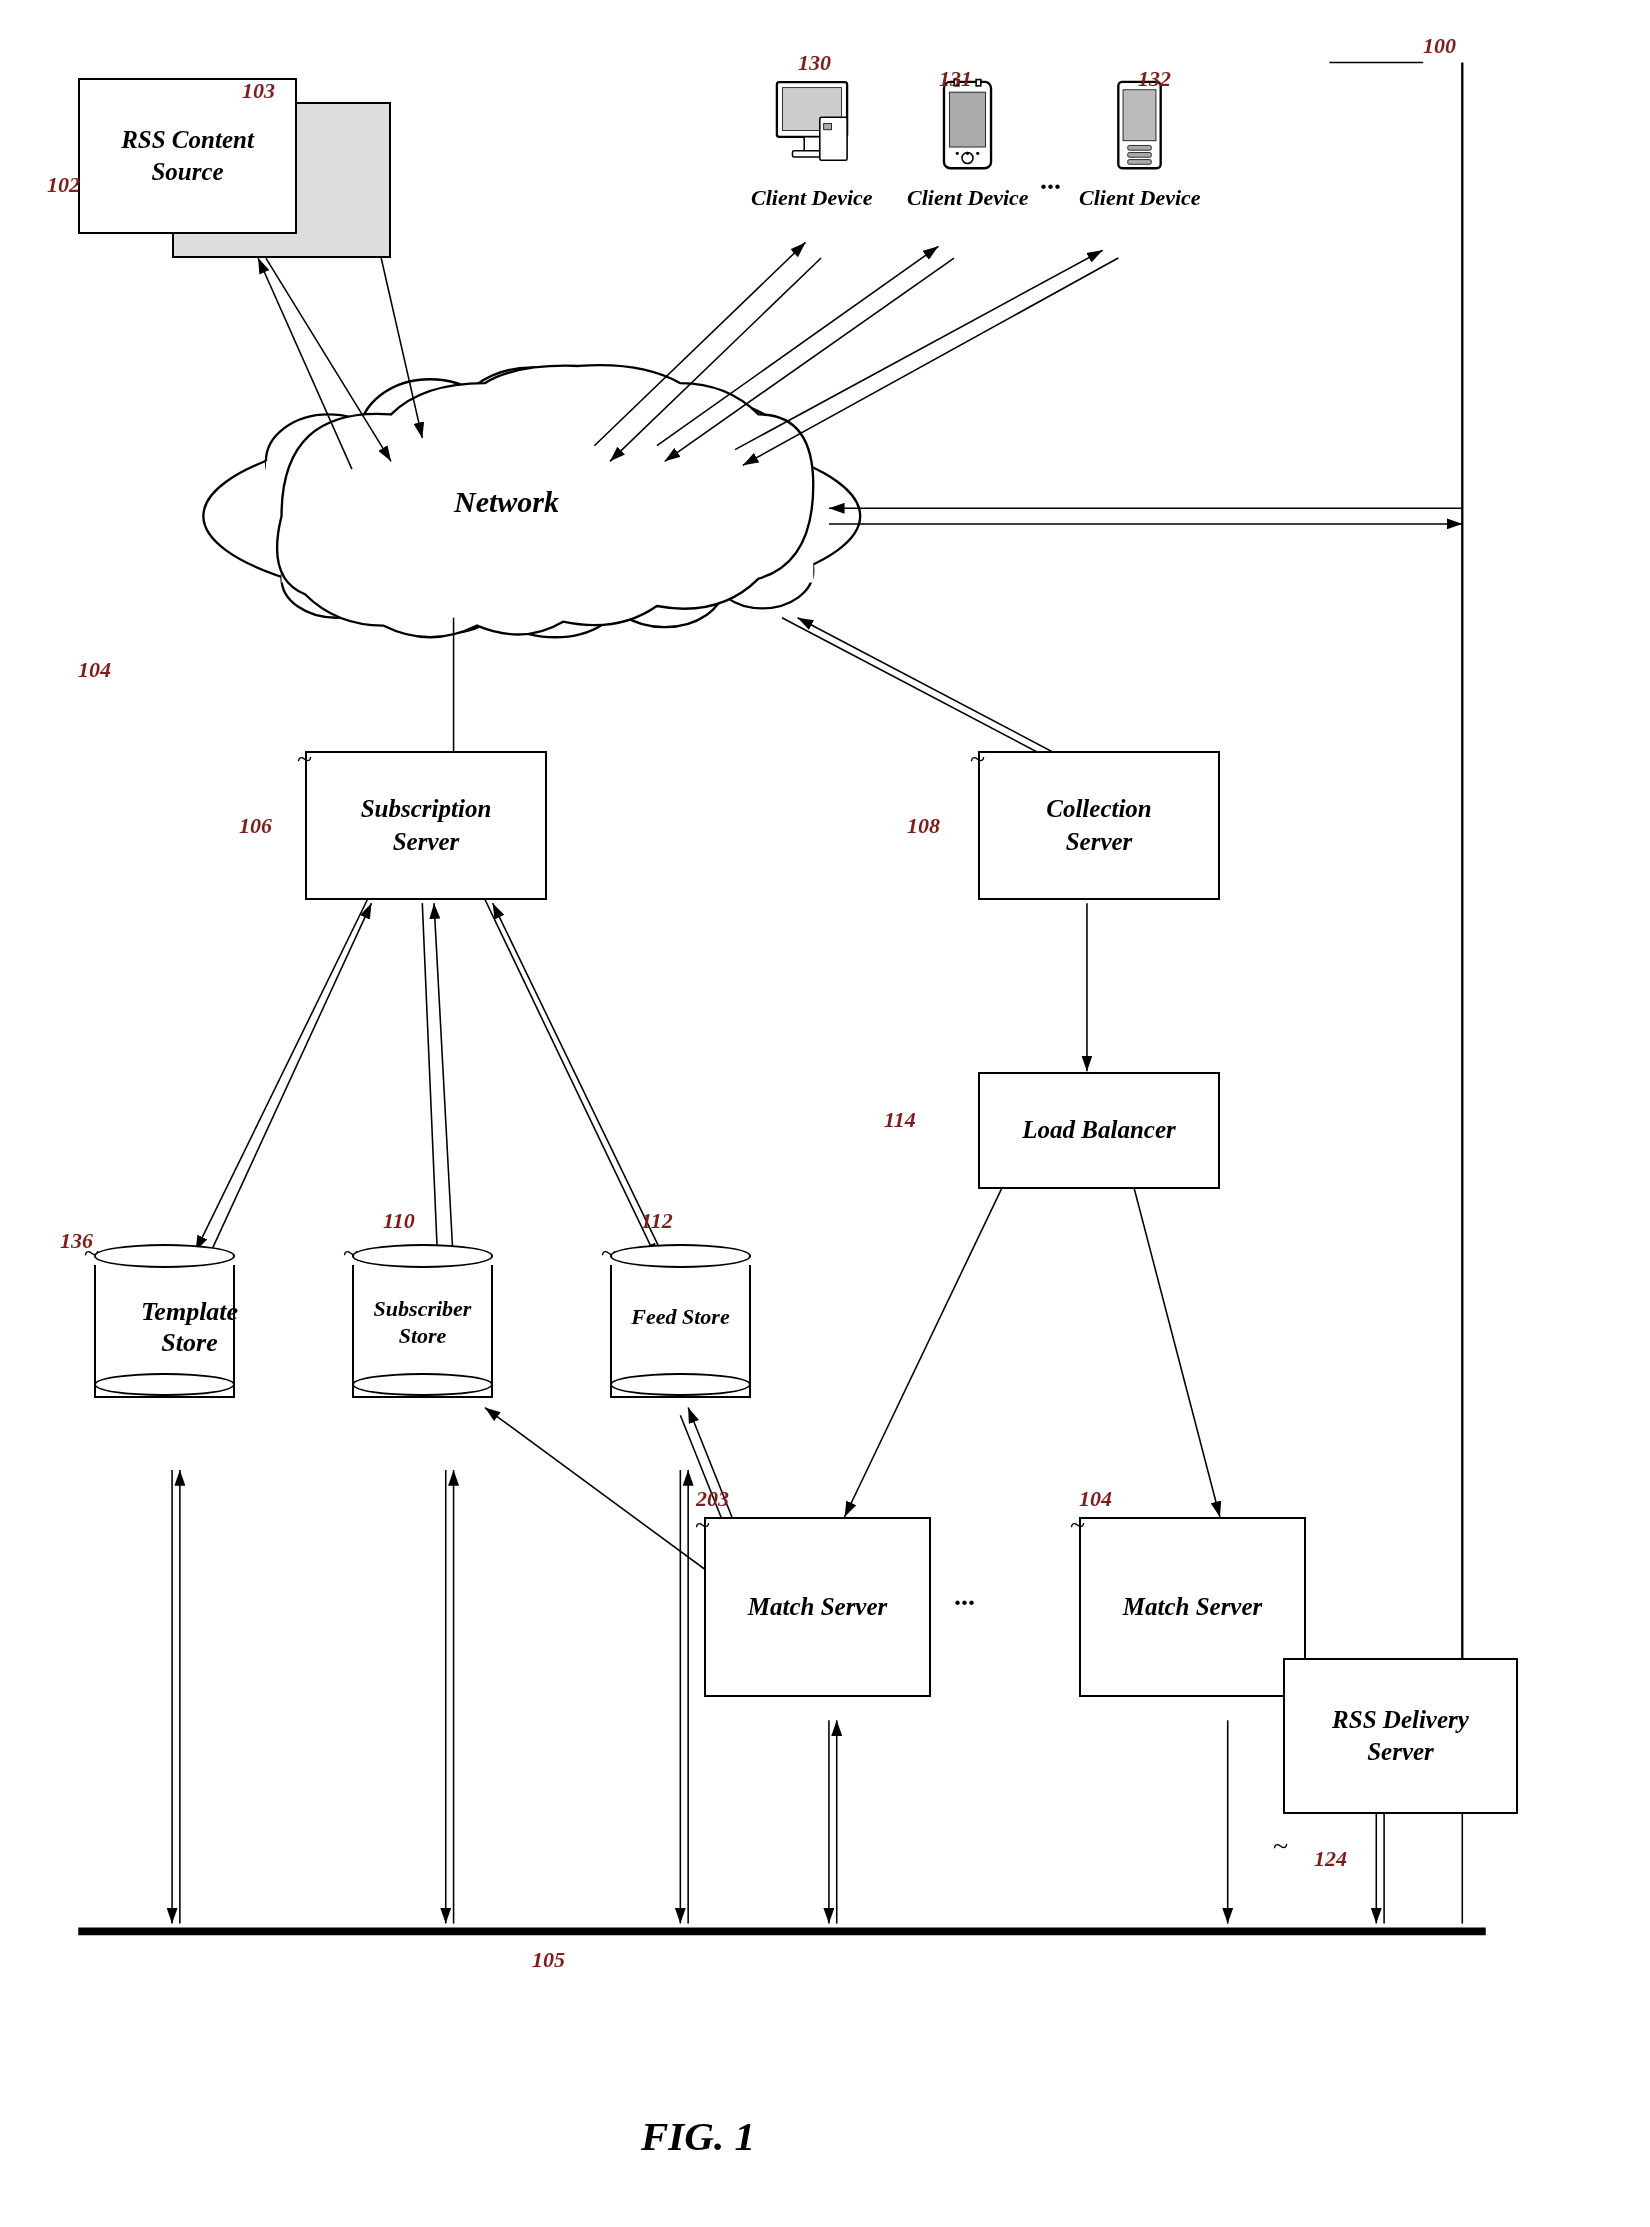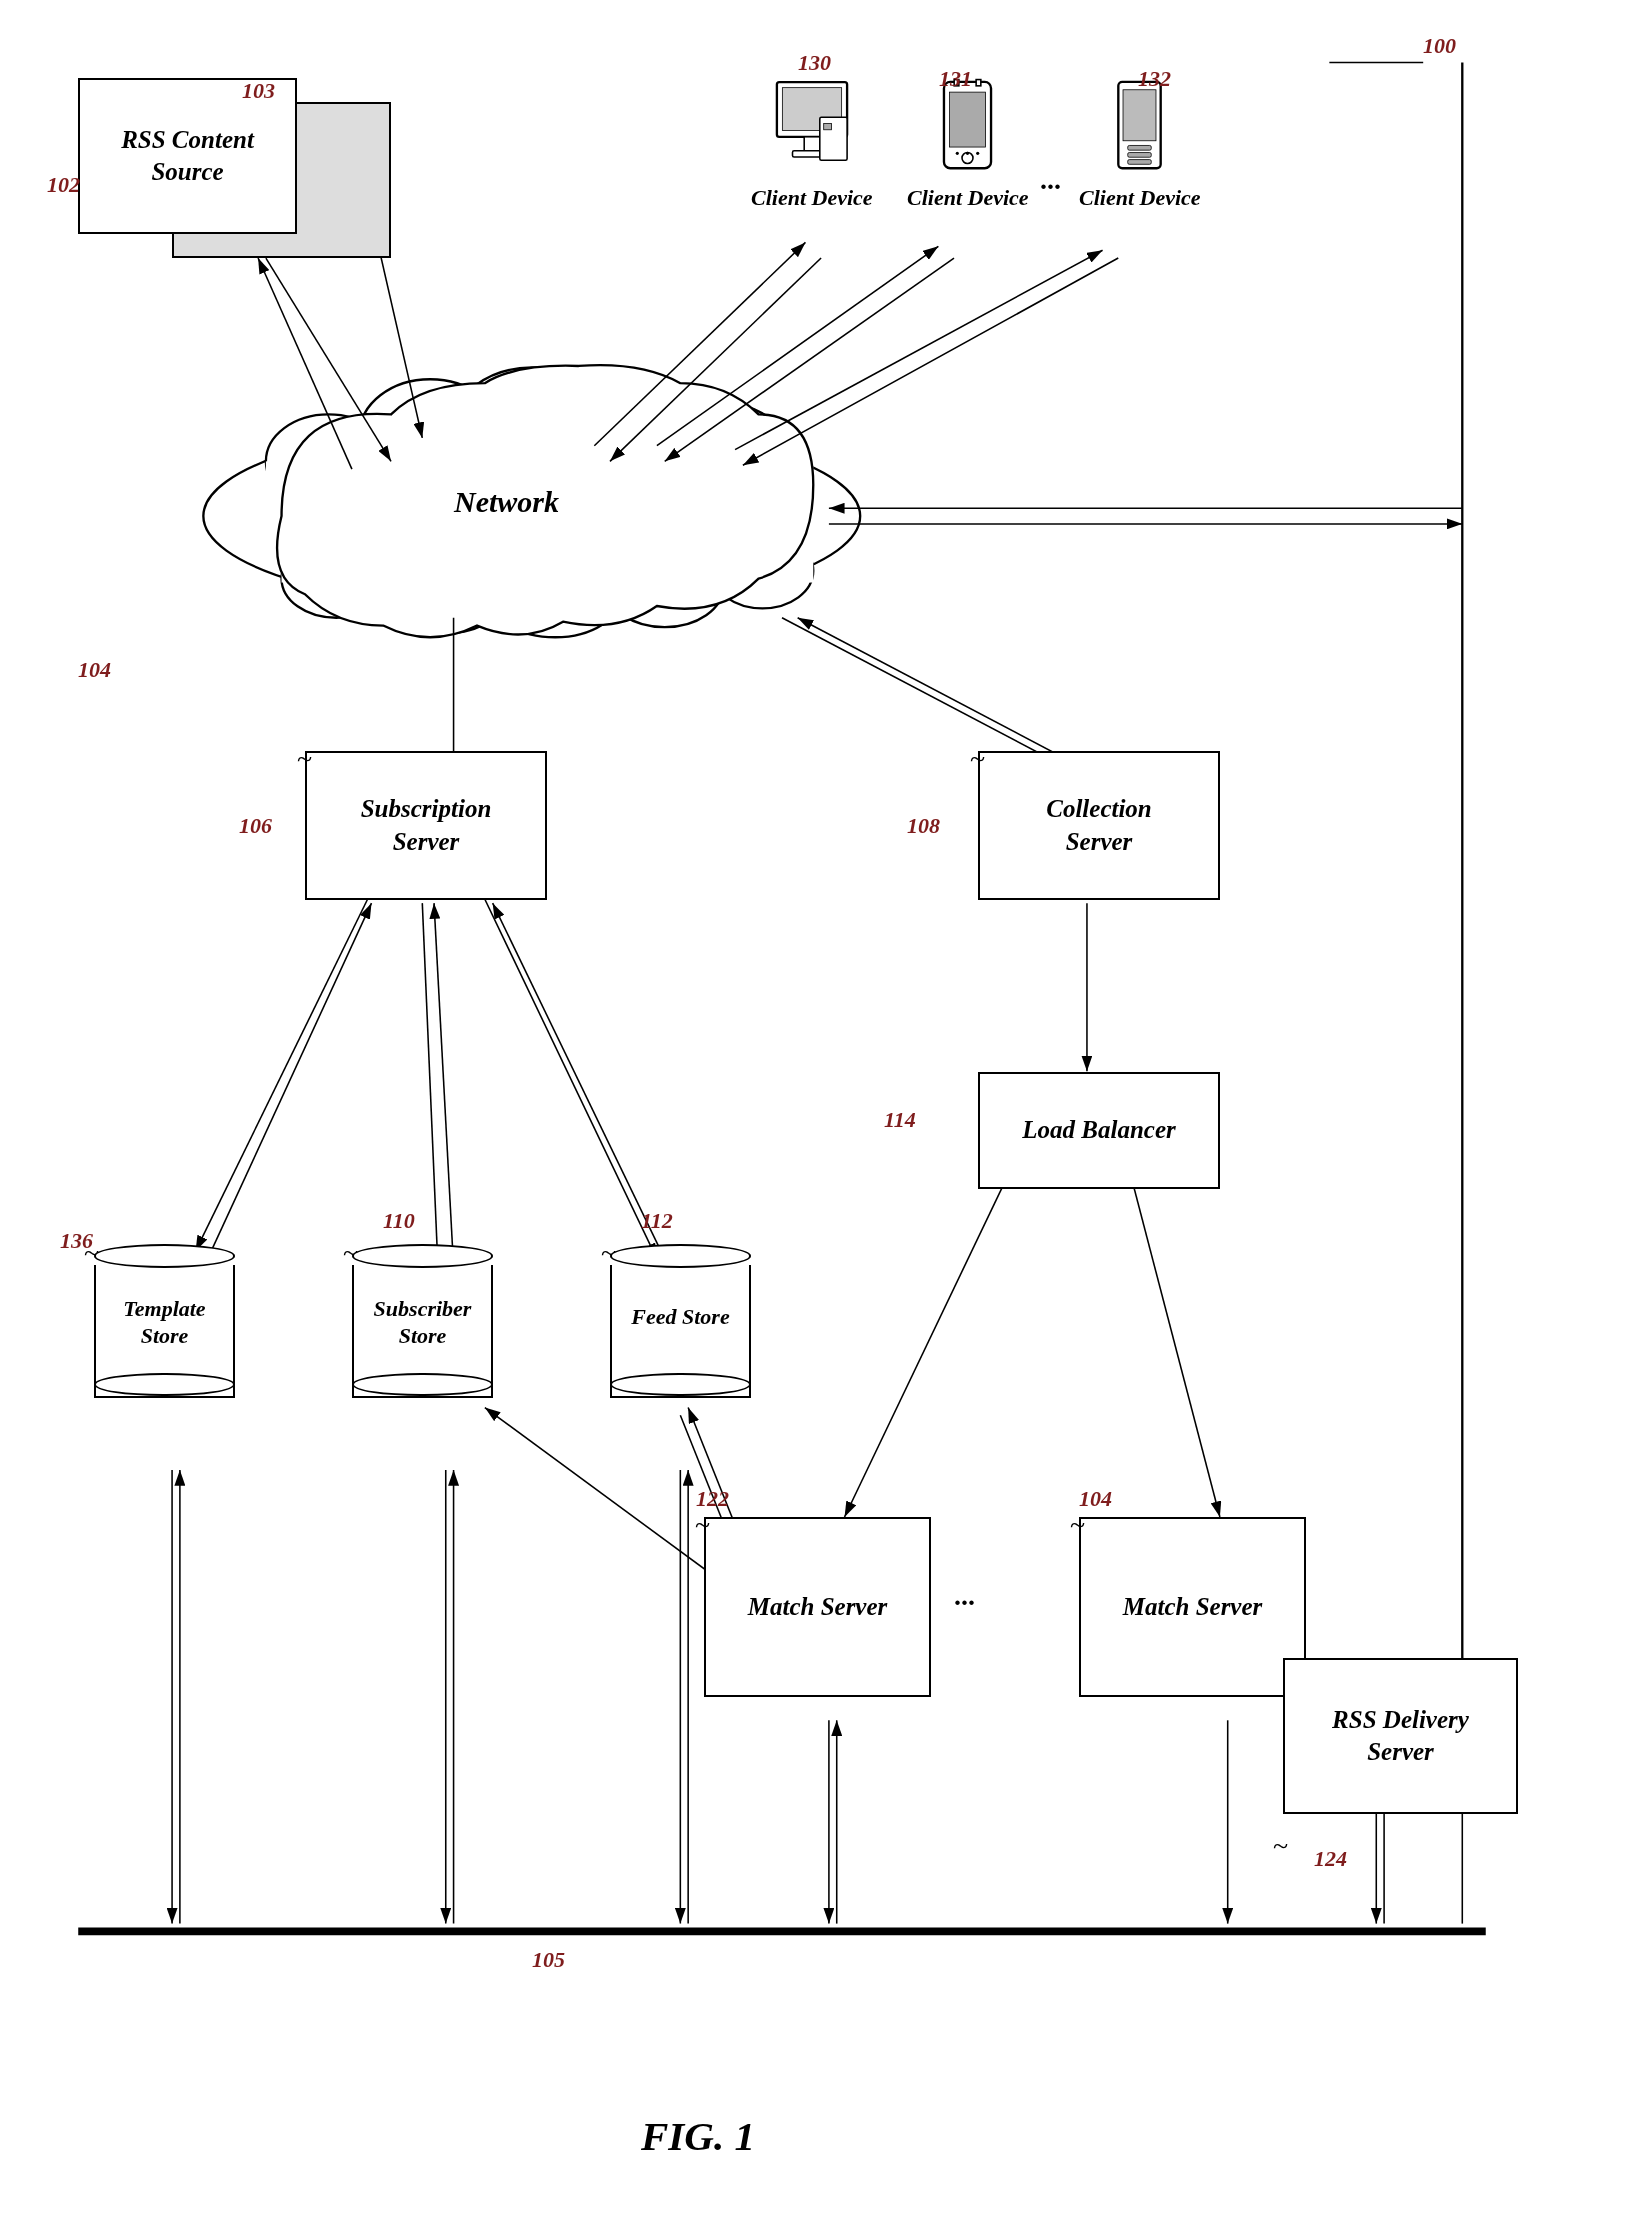--- a/index.html
+++ b/index.html
@@ -320,21 +320,21 @@
     <span class="box-text">Collection<br>Server</span>
   </div>
 
   <div style="position:absolute; left:970px; top:743px; font-size:28px;">~</div>
 
   <div class="ref-label" style="left:907px; top:813px;">108</div>
 
   <div class="cylinder" style="left:94px; top:1244px; width:141px; height:203px;">
     <div class="cylinder-top" style="width:141px;"></div>
     <div class="cylinder-body" style="width:141px; height:133px;">
-      <div class="cylinder-label" style="top:31px; font-size:22px;">Template<br>Store</div>
+      <div class="cylinder-label" style="top:31px; font-size:26px;margin-left:25px;">Template<br>Store</div>
     </div>
     <div class="cylinder-bottom-curve" style="width:141px;"></div>
   </div>
 
   <div style="position:absolute; left:84px; top:1237px; font-size:28px;">~</div>
 
   <div class="ref-label" style="left:60px; top:1228px;">136</div>
 
   <div class="cylinder" style="left:352px; top:1244px; width:141px; height:203px;">
     <div class="cylinder-top" style="width:141px;"></div>
@@ -365,21 +365,21 @@
   </div>
 
   <div class="ref-label" style="left:884px; top:1107px;">114</div>
 
   <div class="box" style="left:704px; top:1517px; width:227px; height:180px;">
     <span class="box-text">Match Server</span>
   </div>
 
   <div style="position:absolute; left:695px; top:1509px; font-size:28px;">~</div>
 
-  <div class="ref-label" style="left:696px; top:1486px;">122</div>
+  <div class="ref-label" style="left:696px; top:1486px;">203</div>
 
   <div class="dots-label" style="left:954px; top:1580px;">...</div>
 
   <div class="box" style="left:1079px; top:1517px; width:227px; height:180px;">
     <span class="box-text">Match Server</span>
   </div>
 
   <div style="position:absolute; left:1070px; top:1509px; font-size:28px;">~</div>
 
   <div class="ref-label" style="left:1079px; top:1486px;">104</div>

